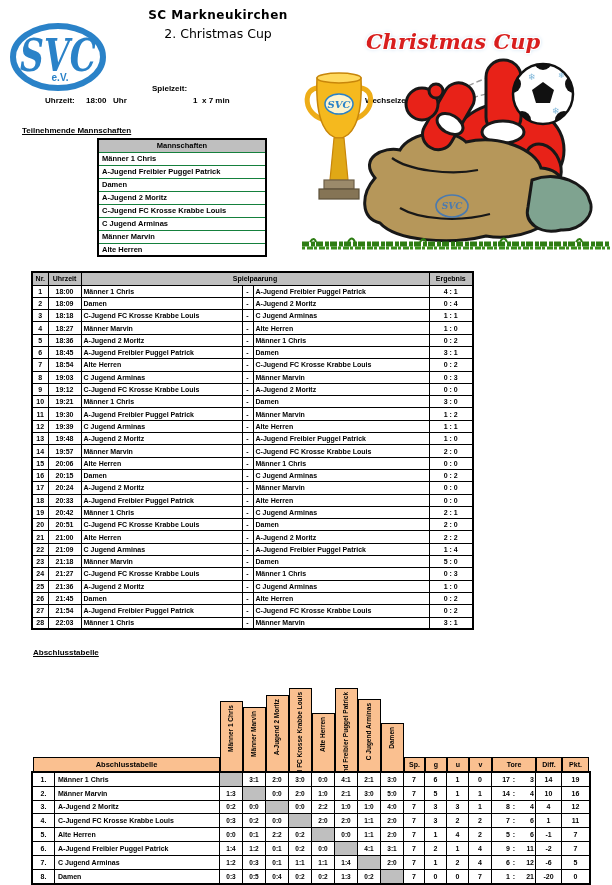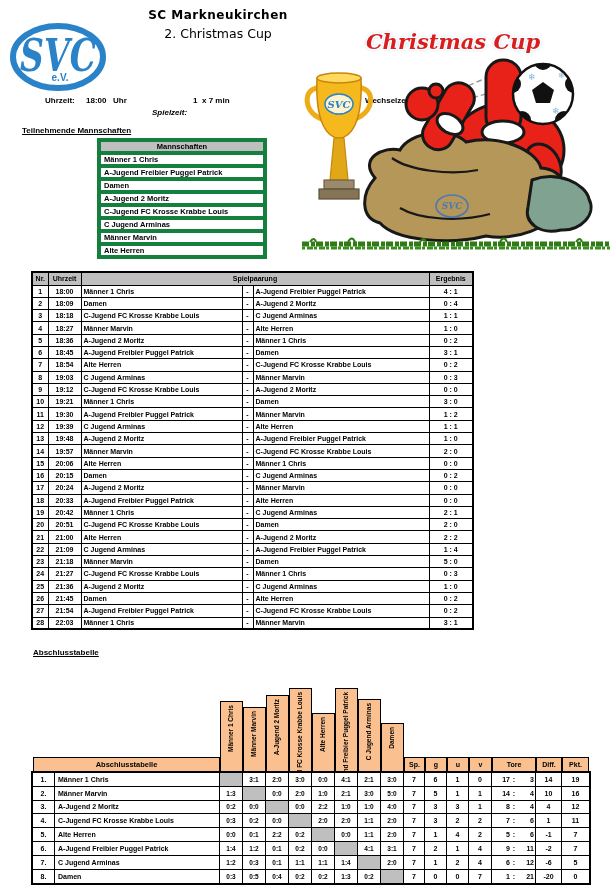--- a/index.html
+++ b/index.html
@@ -24,21 +24,21 @@
   .banner .b2 { font-size:21px; margin-top:2px; }
   .santa-svg { left:300px; top:58px; width:312px; height:196px; z-index:3; }
   .wz { z-index:2; }
 
   
   .sec-head { font-size:8px; font-weight:bold; text-decoration:underline; }
 
   
   table { border-collapse:collapse; }
   .teams-table { left:97px; top:138px; width:170px; border:2px solid #000; }
-  .teams-table td { border:4px solid #15803d; height:13px; font-size:7.5px; font-weight:bold; padding:0 3px; }
+  .teams-table td { border:1px solid #15803d; height:13px; font-size:7.5px; font-weight:bold; padding:0 3px; }
   .teams-table td.hdr { background:#bfbfbf; text-align:center; }
 
   
   .sp-table { left:31px; top:271px; table-layout:fixed; border:2px solid #000; }
   .sp-table td { border:1px solid #000; height:12.3px; font-size:7px; font-weight:bold; padding:0 2px; overflow:hidden; white-space:nowrap; }
   .sp-table td.hdr { background:#bfbfbf; text-align:center; height:13px; }
   .sp-table td.c { text-align:center; }
   .col-nr{width:16px}.col-time{width:33px}.col-home{width:161px}.col-dash{width:11px}.col-away{width:176px}.col-erg{width:44px}
 
   
@@ -79,21 +79,21 @@
   </svg>
 
   <div class="abs title-block">
     <div class="title-main">SC Markneukirchen</div>
     <div class="title-sub">2. Christmas Cup</div>
   </div>
 
   <span class="abs info-label" style="left:45px;top:96px;">Uhrzeit:</span>
   <span class="abs info-label" style="left:86px;top:96px;">18:00</span>
   <span class="abs info-label" style="left:113px;top:96px;">Uhr</span>
-  <span class="abs info-label" style="left:152px;top:108px;font-style:italic;">Spielzeit:</span>
+  <span class="abs info-label" style="left:152px;top:84px;">Spielzeit:</span>
   <span class="abs info-label" style="left:193px;top:96px;">1</span>
   <span class="abs info-label" style="left:202px;top:96px;">x 7 min</span>
   <span class="abs info-label wz" style="left:365px;top:96px;">Wechselzeit:</span>
   <span class="abs info-label wz" style="left:468px;top:96px;">2</span>
 
   <div class="abs banner">
     <div class="b2">Christmas Cup</div>
   </div>
 
   <svg class="abs santa-svg" viewBox="0 0 312 196">

